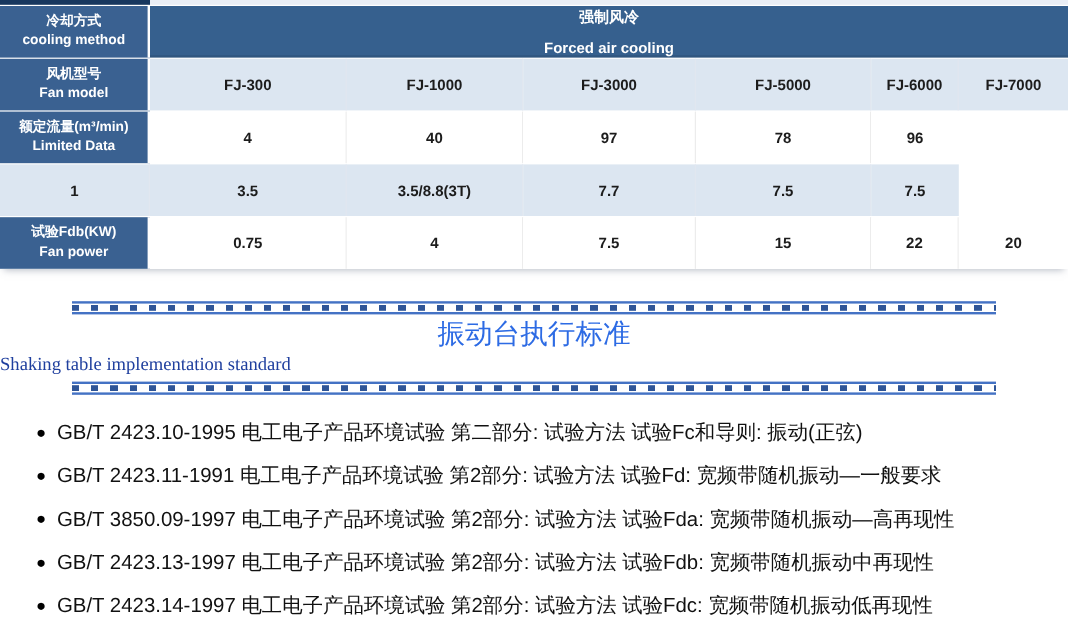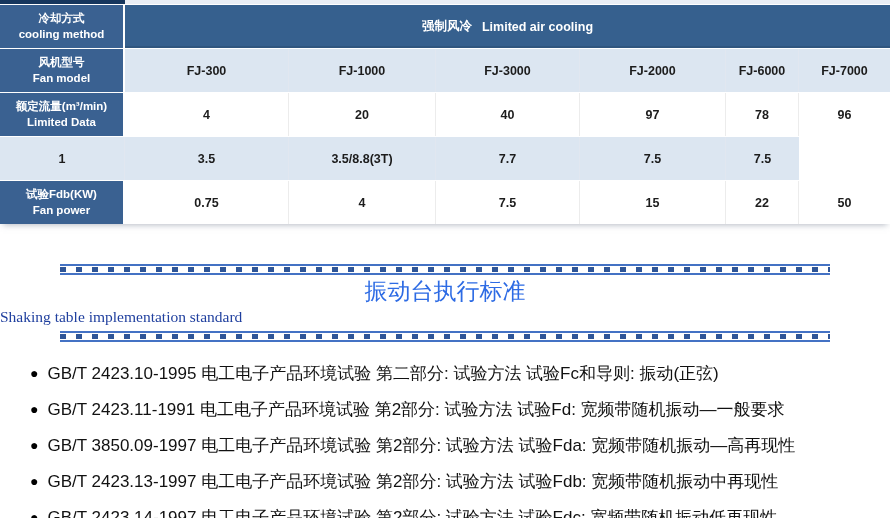--- a/index.html
+++ b/index.html
@@ -17,30 +17,31 @@
         height:43px;margin-bottom:1px;}
   .th{
     background:var(--header_blue);color:#fff;display:flex;flex-direction:column;
     align-items:center;justify-content:center;text-align:center;
     font-size:11.5px;font-weight:bold;line-height:1.35;border-right:2px solid #fff;
   }
   .td{
     display:flex;align-items:center;justify-content:center;text-align:center;
     font-size:12.5px;font-weight:bold;color:#1c1c1c;
     border-right:1px solid #e1e7f0;
+    flex-direction:column;
   }
   .trow .td:last-child{border-right:none;}
   .td.merged{
     grid-column:2 / 8;background:var(--merged_blue);color:#fff;
     border-right:none;box-shadow:inset 0 -2px 0 rgba(0,0,0,.10);gap:10px;
   }
   .row-light .td{background:var(--row_light);}
   .row-white .td{background:var(--row_white);border-right:1px solid #ececec;}
   
-  .standards-header{margin-top:40px;}
+  .standards-header{margin-top:27px;}
   .divider{
     width:770px;height:11px;margin:0 auto;box-sizing:border-box;
     border-top:2px solid var(--divider_line);
     border-bottom:2px solid var(--divider_line);
     padding:1px 0;background-clip:content-box;
     background-image:repeating-linear-gradient(90deg,var(--divider_dots) 0 6px,rgba(0,0,0,0) 6px 16px);
   }
   .sec-title{
     margin:2px 0 0 0;text-align:center;color:var(--title_blue);
     font-family:"Liberation Serif","DejaVu Serif",serif;
@@ -68,44 +69,43 @@
     <div class="strip-right"></div>
   </div>
 
   <div class="trow">
     <div class="th">
       <span>冷却方式</span>
       <span>cooling method</span>
     </div>
     <div class="td merged">
       <span>强制风冷</span>
-      <span>Limited air cooling</span>
+      <span>Forced air cooling</span>
     </div>
   </div>
 
   <div class="trow row-light">
     <div class="th">
       <span>风机型号</span>
       <span>Fan model</span>
     </div>
     <div class="td">FJ-300</div>
     <div class="td">FJ-1000</div>
     <div class="td">FJ-3000</div>
-    <div class="td">FJ-2000</div>
+    <div class="td">FJ-5000</div>
     <div class="td">FJ-6000</div>
     <div class="td">FJ-7000</div>
   </div>
 
   <div class="trow row-white">
     <div class="th">
       <span>额定流量(m³/min)</span>
       <span>Limited Data</span>
     </div>
     <div class="td">4</div>
-    <div class="td">20</div>
     <div class="td">40</div>
     <div class="td">97</div>
     <div class="td">78</div>
     <div class="td">96</div>
   </div>
 
   <div class="trow row-light">
     <div class="td">1</div>
     <div class="td">3.5</div>
     <div class="td">3.5/8.8(3T)</div>
@@ -117,21 +117,21 @@
   <div class="trow row-white">
     <div class="th">
       <span>试验Fdb(KW)</span>
       <span>Fan power</span>
     </div>
     <div class="td">0.75</div>
     <div class="td">4</div>
     <div class="td">7.5</div>
     <div class="td">15</div>
     <div class="td">22</div>
-    <div class="td">50</div>
+    <div class="td">20</div>
   </div>
 </div>
 
 <div class="standards-header">
   <div class="divider"></div>
   <h2 class="sec-title">振动台执行标准</h2>
   <div class="sec-subtitle">Shaking table implementation standard</div>
   <div class="divider"></div>
 </div>
 

